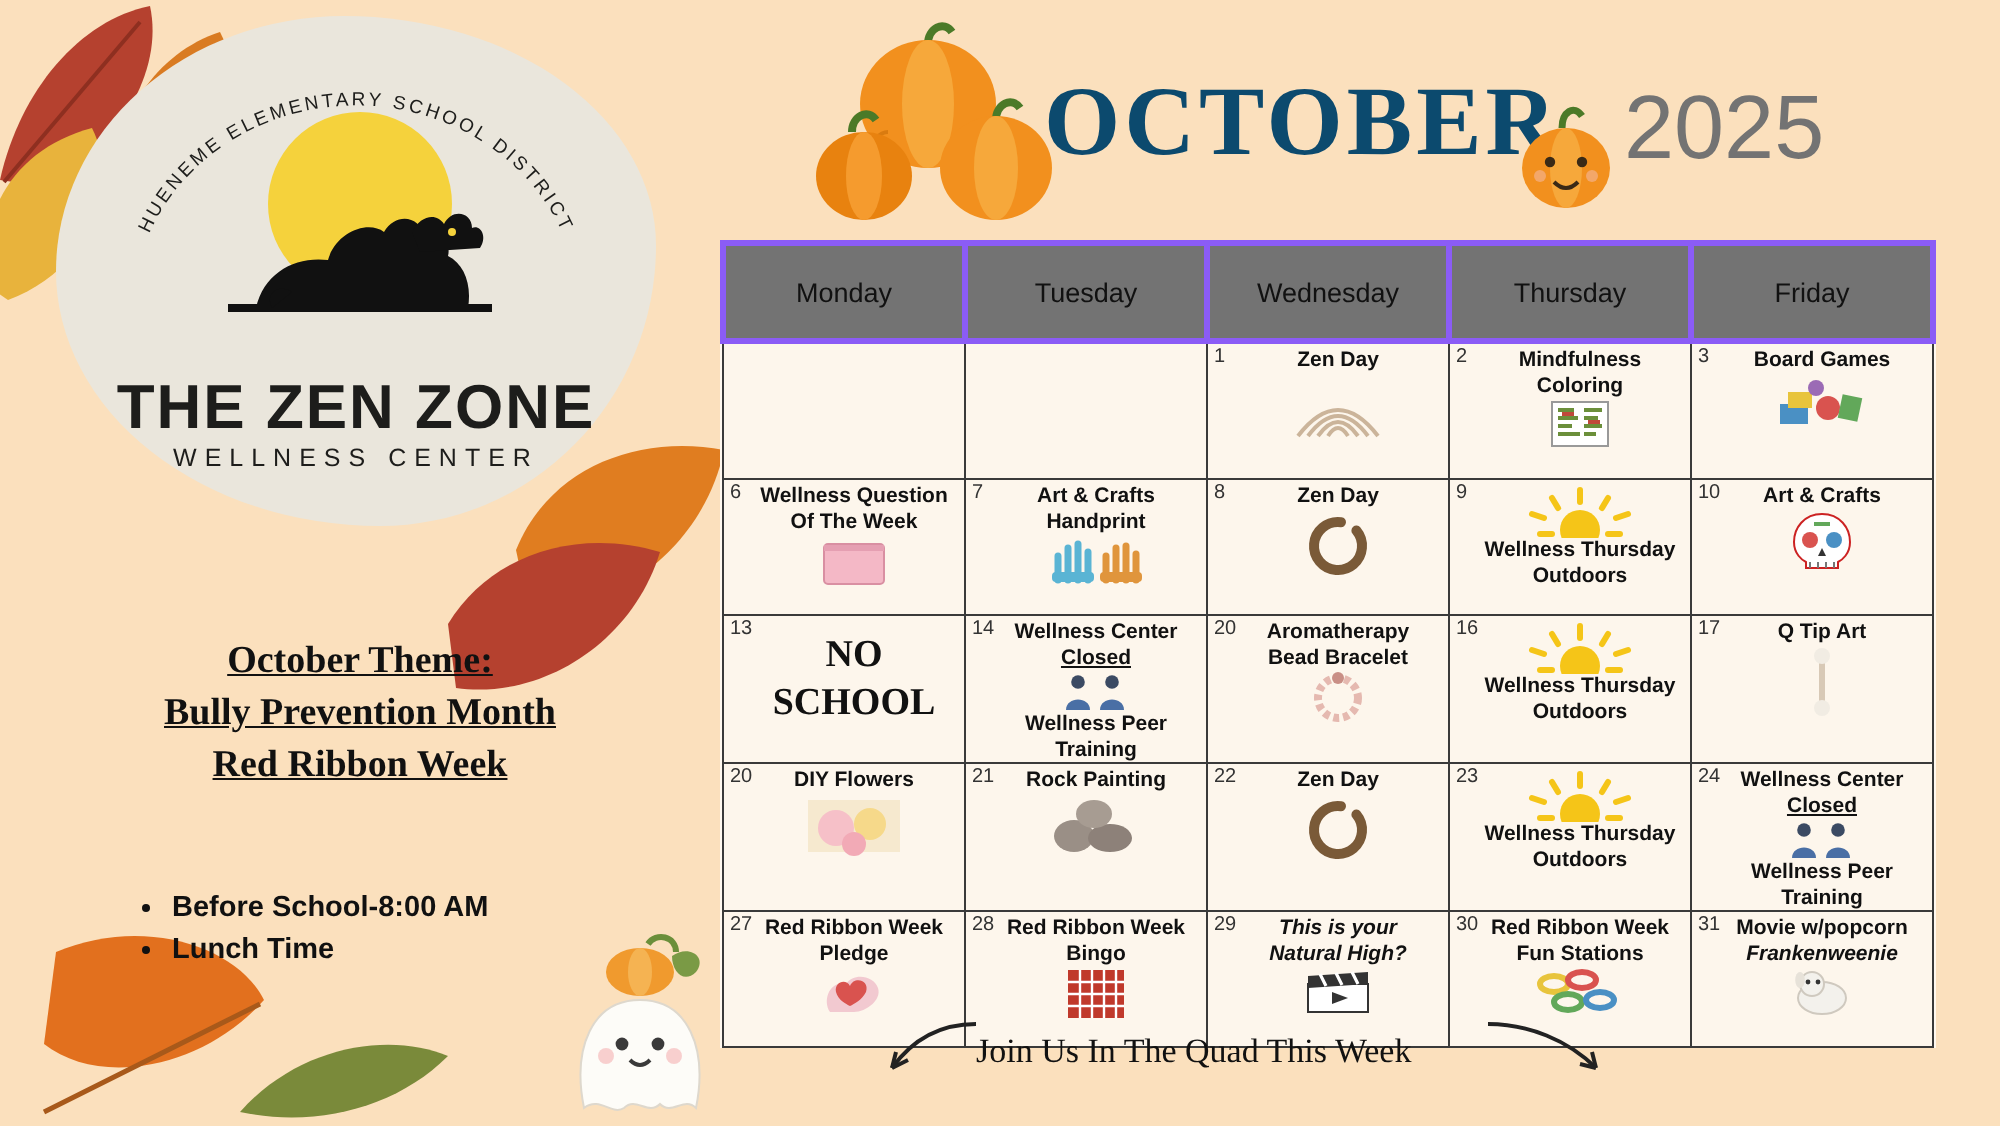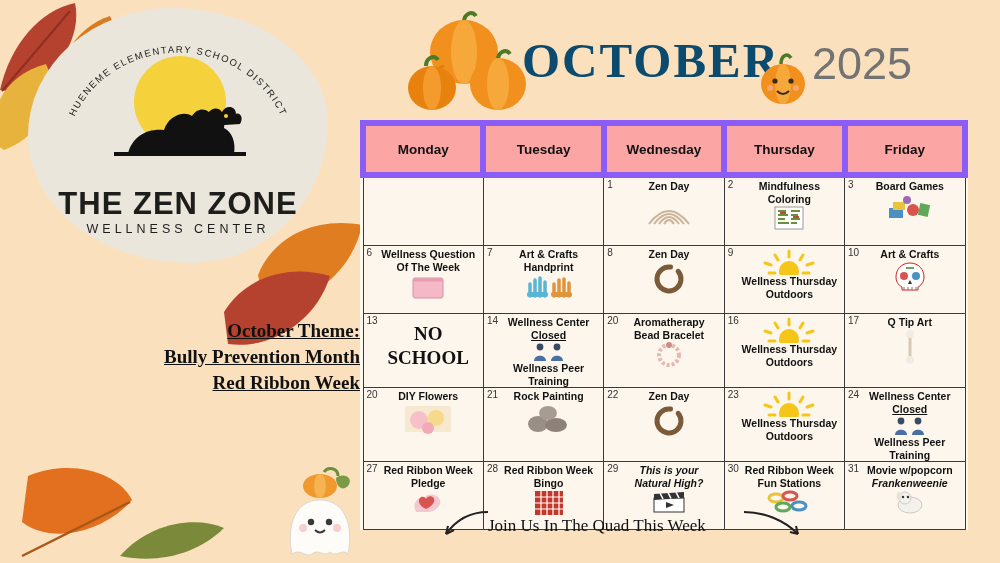--- a/index.html
+++ b/index.html
@@ -85,21 +85,21 @@
     font-size: 12.5px;
     letter-spacing: 4px;
     color: #1d1d1b;
   }
 
   .theme-block {
     position: absolute;
     left: 0;
     top: 318px;
     width: 360px;
-    text-align: right;
+    text-align: center;
     font-family: "Liberation Serif", serif;
     font-weight: bold;
     font-size: 19px;
     color: #111;
     line-height: 26px;
   }
   .theme-block div {
     text-decoration: underline;
   }
 
@@ -152,26 +152,26 @@
     position: absolute;
     left: 360px;
     top: 120px;
     width: 608px;
     border-collapse: collapse;
     background: #fff8ef;
     table-layout: fixed;
   }
   .calendar th {
     height: 44px;
-    border: 6px solid #8b5cf6;
+    border: 3px solid #8b5cf6;
     font-family: "Liberation Sans", sans-serif;
     font-size: 13.5px;
-    font-weight: bold;
+    font-weight: normal;
     color: #111;
-    background: #fca5a5;
+    background: #737373;
   }
   .calendar td {
     height: 67px;
     width: 121px;
     border: 1px solid #3a3a3a;
     vertical-align: top;
     padding: 0;
     background: #fdf6ec;
     position: relative;
   }
@@ -267,20 +267,24 @@
     <div class="zen-zone-sub">WELLNESS CENTER</div>
   </div>
 
   <div class="theme-block">
     <div>October Theme:</div>
     <div>Bully Prevention Month</div>
     <div>Red Ribbon Week</div>
   </div>
 
   <div class="times-block">
+    <ul class="times-list">
+      <li>Before School-8:00 AM</li>
+      <li>Lunch Time</li>
+    </ul>
   </div>
 </div>
 
 <svg style="position:absolute;left:406px;top:8px;" width="130" height="105" viewBox="0 0 130 105">
   <path d="M58 14 C58 6 66 2 70 8" stroke="#4b7a28" stroke-width="4" fill="none"></path>
   <ellipse cx="58" cy="44" rx="34" ry="32" fill="#f2901e"></ellipse>
   <ellipse cx="58" cy="44" rx="13" ry="32" fill="#f6a83b"></ellipse>
   <path d="M28 70 C30 62 34 58 38 58" stroke="#d97b10" stroke-width="2" fill="none"></path>
   <path d="M20 58 C20 50 28 46 32 52" stroke="#4b7a28" stroke-width="4" fill="none"></path>
   <ellipse cx="26" cy="80" rx="24" ry="22" fill="#e8820f"></ellipse>

